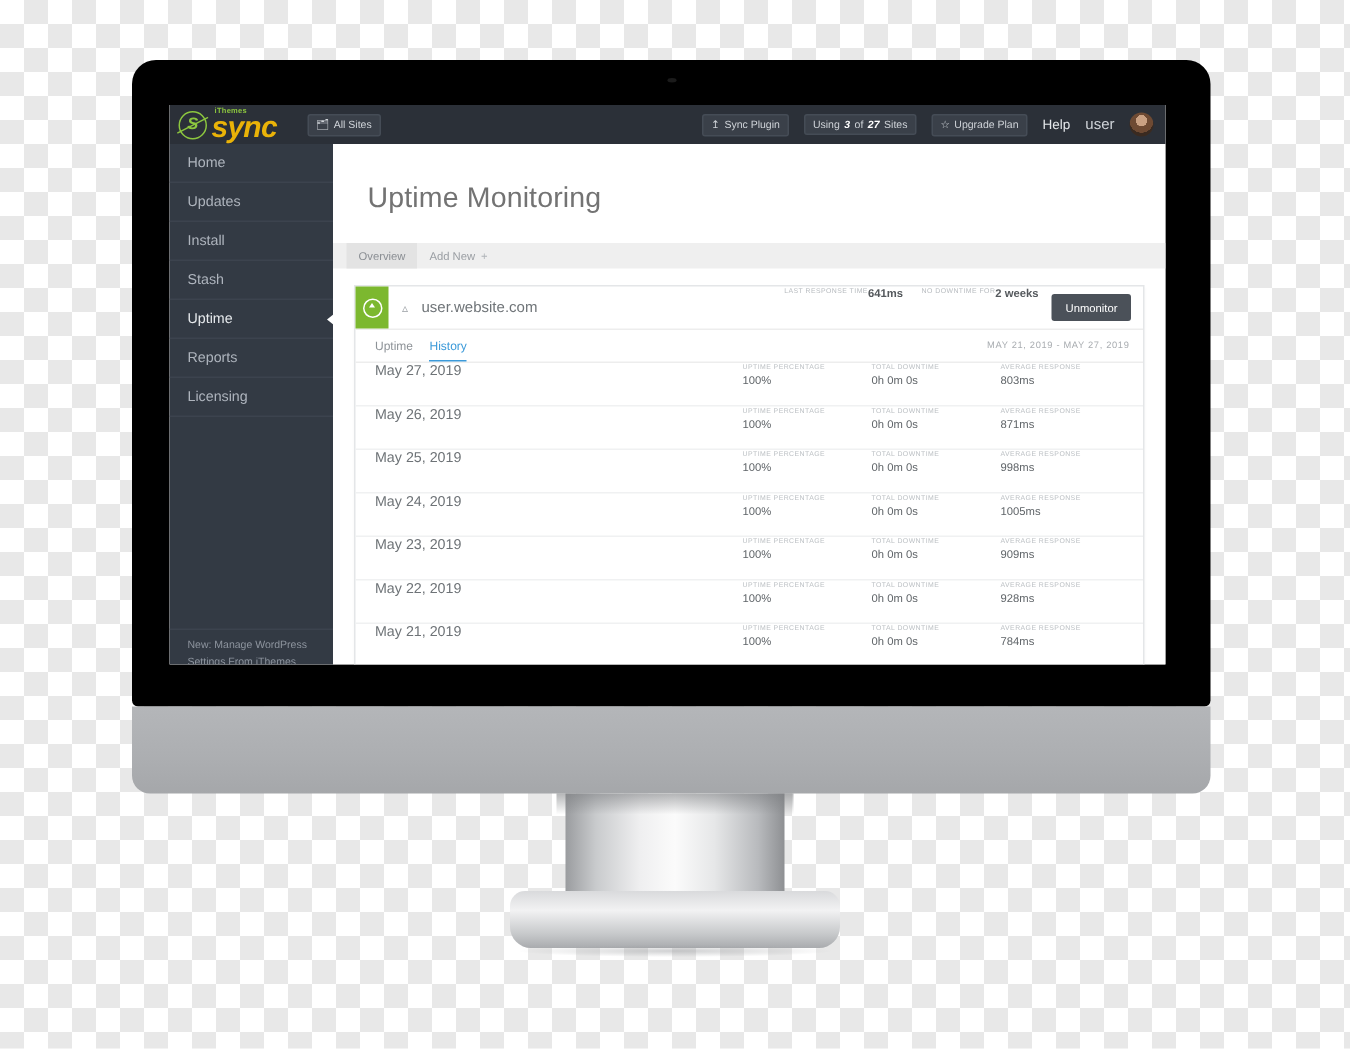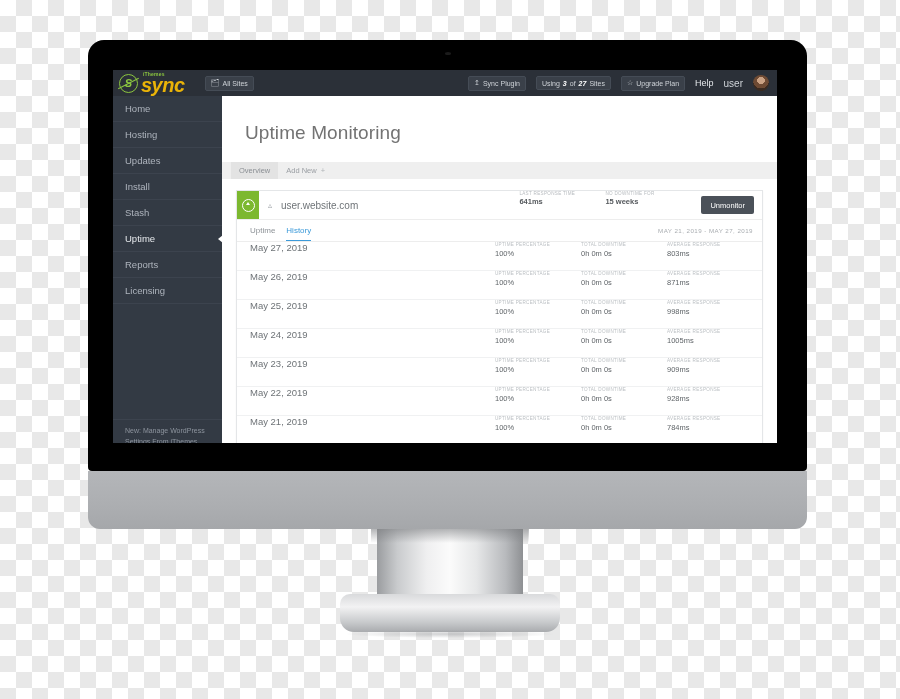--- a/index.html
+++ b/index.html
@@ -314,22 +314,21 @@
   }
   #site-domain {
     display: flex; align-items: center;
     color: #6f7478;
     font-size: 10px;
     flex: 1;
     min-width: 0;
   }
   .metric {
     display: flex;
-    flex-direction: column;
-    justify-content: flex-start;
+    justify-content: center;
     flex: none;
   }
   #metric-response { width: 86px; }
   #metric-downtime { width: 96px; }
   .metric-label {
     font-size: 4.6px;
     letter-spacing: .3px;
     color: #b7bbbf;
     text-transform: uppercase;
     line-height: 1.4;
@@ -472,23 +471,20 @@
       </div>
     </div>
 
     <div id="screen-body">
 
       <div id="sidebar">
         <div class="nav-item">
             <span>Home</span>
           </div>
         <div class="nav-item">
-            <span>Hosting</span>
-          </div>
-        <div class="nav-item">
             <span>Updates</span>
           </div>
         <div class="nav-item">
             <span>Install</span>
           </div>
         <div class="nav-item">
             <span>Stash</span>
           </div>
         <div class="nav-item active">
             <span>Uptime</span>
@@ -531,21 +527,21 @@
               <div id="card-collapse-chevron">▵</div>
               <div id="site-domain">user.website.com</div>
 
               <div class="metric" id="metric-response">
                 <span class="metric-label">LAST RESPONSE TIME</span>
                 <span class="metric-value">641ms</span>
               </div>
 
               <div class="metric" id="metric-downtime">
                 <span class="metric-label">NO DOWNTIME FOR</span>
-                <span class="metric-value">15 weeks</span>
+                <span class="metric-value">2 weeks</span>
               </div>
 
               <button id="unmonitor-button">Unmonitor</button>
             </div>
 
             <div id="card-tabs">
               <div class="card-tab">
                 <span>Uptime</span>
               </div>
               <div class="card-tab active">

